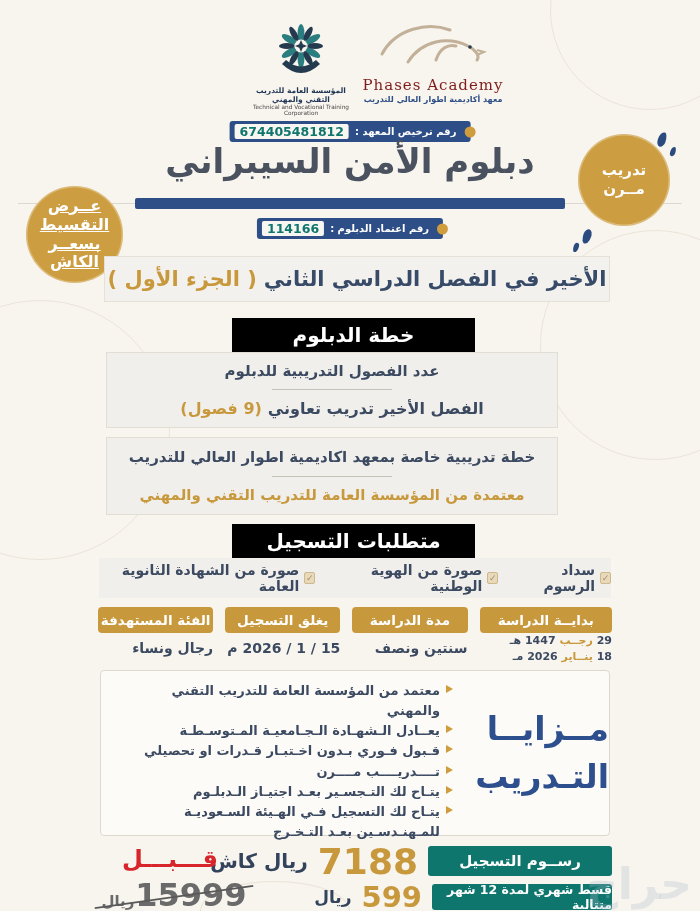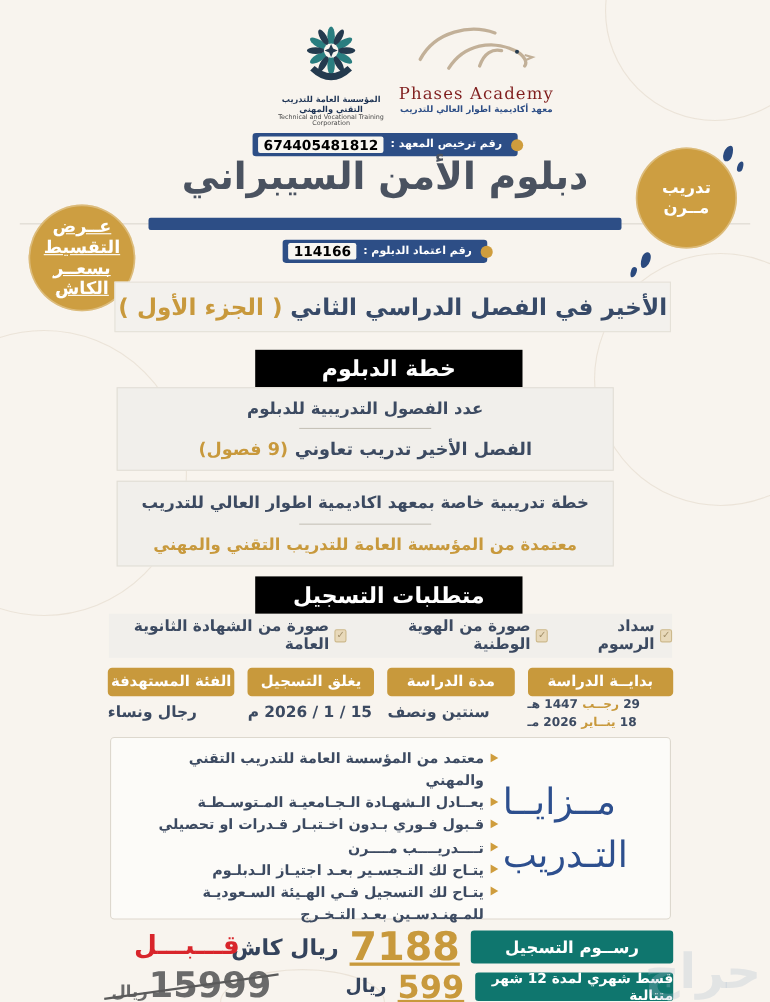--- a/index.html
+++ b/index.html
@@ -23,21 +23,21 @@
   .phases .en{ font-family:"DejaVu Serif", serif; font-size:15px; color:#7f1d1d; letter-spacing:1px; }
   .phases .ar{ font-size:8px; font-weight:bold; color:#2d4e86; margin-top:1px; }
 
   
   .pill{ position:absolute; left:50%; transform:translateX(-50%);
     background:#2d4e86; border-radius:3px; display:flex; align-items:center;
     padding:3px 14px 3px 5px; gap:6px; }
   .pill .dot{ position:absolute; right:-5px; top:50%; transform:translateY(-50%);
     width:11px; height:11px; border-radius:50%; background:#cf9d3d; }
   .pill .lbl{ color:#fff; font-size:10px; font-weight:bold; }
-  .pill .num{ background:#f8f6f1; color:#000000; font-weight:bold; font-size:12.5px;
+  .pill .num{ background:#f8f6f1; color:#0f766e; font-weight:bold; font-size:12.5px;
     padding:0 5px; border-radius:2px; direction:ltr; }
   .pill.p1{ top:121px; }
   .pill.p2{ top:218px; }
 
   .main-title{ position:absolute; top:141px; left:0; width:100%; text-align:center;
     font-size:34px; font-weight:bold; color:#4a5260; }
   .uline-thin{ position:absolute; top:203px; left:18px; right:18px; height:1px; background:#dcd8cf; }
   .uline-bar{ position:absolute; top:198px; left:135px; width:430px; height:11px;
     background:#2d4e86; border-radius:2px; }
 
@@ -72,48 +72,48 @@
 
   
   .reqs{ position:absolute; left:99px; top:558px; width:512px; height:40px; background:#f1efeb;
     display:flex; align-items:center; justify-content:center; gap:16px; }
   .req-item{ display:flex; align-items:center; gap:5px; color:#3c4a61; font-size:14px; font-weight:bold; }
   .chk{ width:12px; height:12px; background:#e8d9ba; border:1px solid #cdb98c; border-radius:2px;
     color:#a3906a; font-size:9px; line-height:11px; text-align:center; }
 
   
   .itable{ position:absolute; top:607px; left:98px; width:514px; display:flex; gap:12px; }
-  .icol{ flex:1; text-align:left; }
+  .icol{ flex:1; text-align:right; }
   .icol.wide{ flex:1.15; }
   .icol .hd{ background:#c8993c; color:#fff; font-size:13.5px; font-weight:bold; height:26px;
     border-radius:4px; display:flex; align-items:center; justify-content:center; }
   .icol .val{ margin-top:7px; font-size:14px; font-weight:bold; color:#3c4a61; }
   .icol .dline{ font-size:11px; font-weight:bold; color:#3c4a61; line-height:1.45; }
   .icol .dline .gm{ color:#c8993c; }
 
   
   .benefits{ position:absolute; left:100px; top:670px; width:510px; height:166px;
     background:#fcfbf8; border:1.5px solid #ddd8ce; border-radius:4px; display:flex; }
-  .btitle{ width:152px; display:flex; flex-direction:column; align-items:flex-end; justify-content:center;
-    color:#2d4f8e; font-size:33px; font-weight:normal; line-height:1.45; }
+  .btitle{ width:152px; display:flex; flex-direction:column; align-items:flex-start; justify-content:center;
+    color:#2d4f8e; font-size:33px; font-weight:bold; line-height:1.45; }
   .blist{ flex:1; padding:10px 4px 10px 14px; display:flex; flex-direction:column; justify-content:space-evenly; }
   .bitem{ display:flex; align-items:flex-start; gap:6px; color:#3c4a61; font-size:13px; font-weight:bold; }
   .tri{ width:0; height:0; border-top:4px solid transparent; border-bottom:4px solid transparent;
     border-left:7px solid #cf9d3d; margin-top:4px; flex:0 0 auto; }
   .btext{ white-space:pre-line; line-height:1.55; }
 
   
   .fee-row{ position:absolute; left:100px; width:512px; display:flex; align-items:center; }
   .fee-row.r1{ top:843px; height:36px; }
   .fee-row.r2{ top:882px; height:30px; }
   .fee-badge{ background:#0f766e; color:#fff; font-weight:bold; border-radius:3px;
     display:flex; align-items:center; justify-content:center; }
   .fee-badge.b1{ font-size:15px; width:184px; height:30px; }
   .fee-badge.b2{ font-size:12.5px; width:180px; height:26px;text-align:right; }
-  .fee-amt{ color:#c8993c; font-weight:bold; direction:ltr; margin:0 10px;text-decoration:underline; }
+  .fee-amt{ color:#c8993c; font-weight:bold; direction:ltr; margin:0 10px; }
   .fee-amt.a1{ font-size:36px; } .fee-amt.a2{ font-size:29px; }
   .fee-unit{ color:#34435c; font-weight:bold; }
   .fee-unit.u1{ font-size:20px; } .fee-unit.u2{ font-size:17px; }
   .before-lbl{ position:absolute; left:104px; top:845px; width:132px; text-align:center;
     color:#d8252b; font-size:24px; font-weight:bold; }
   .old-price{ position:absolute; left:98px; top:876px; width:152px; display:flex;
     align-items:baseline; justify-content:center; gap:1px; color:#6a6a6a; }
   .old-price .n{ font-size:32px; font-weight:bold; direction:ltr; }
   .old-price .u{ font-size:15px; font-weight:bold; }
   .old-price .slash{ position:absolute; left:-4px; right:-4px; top:52%; height:2px;

